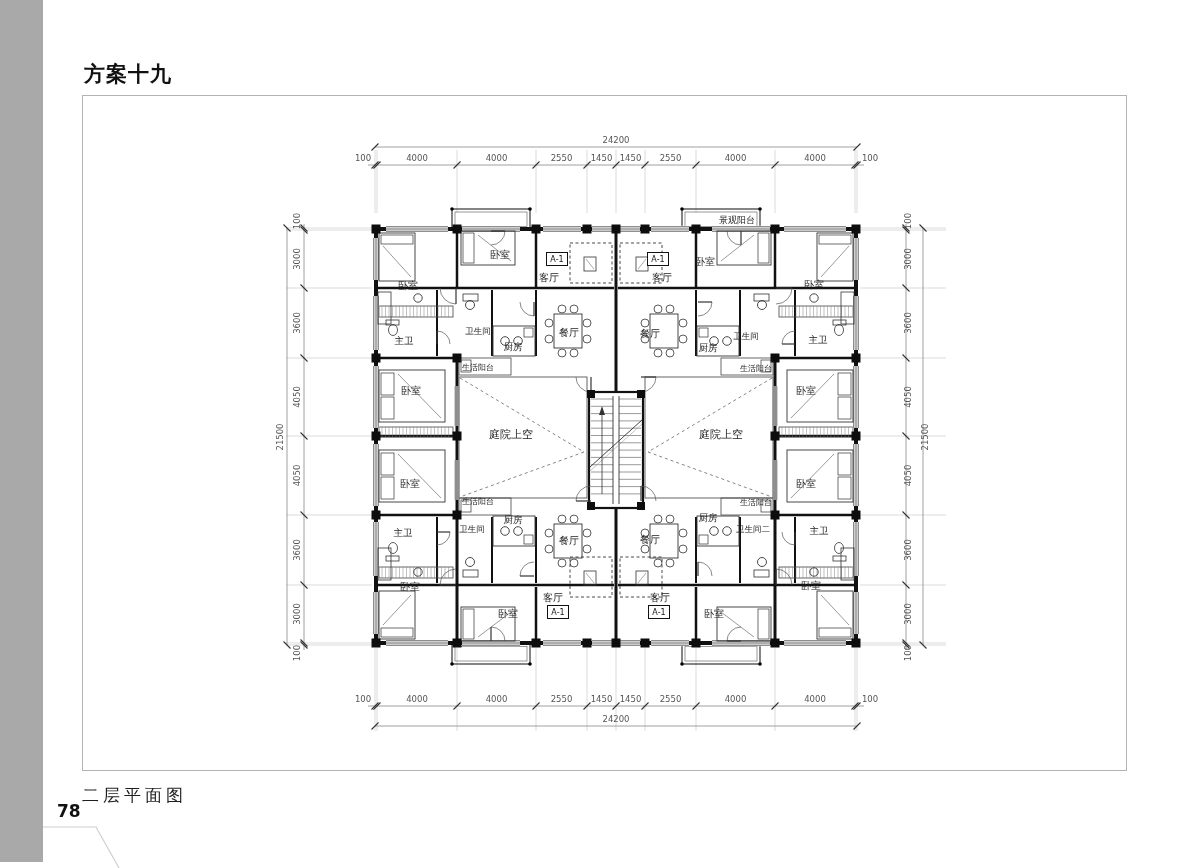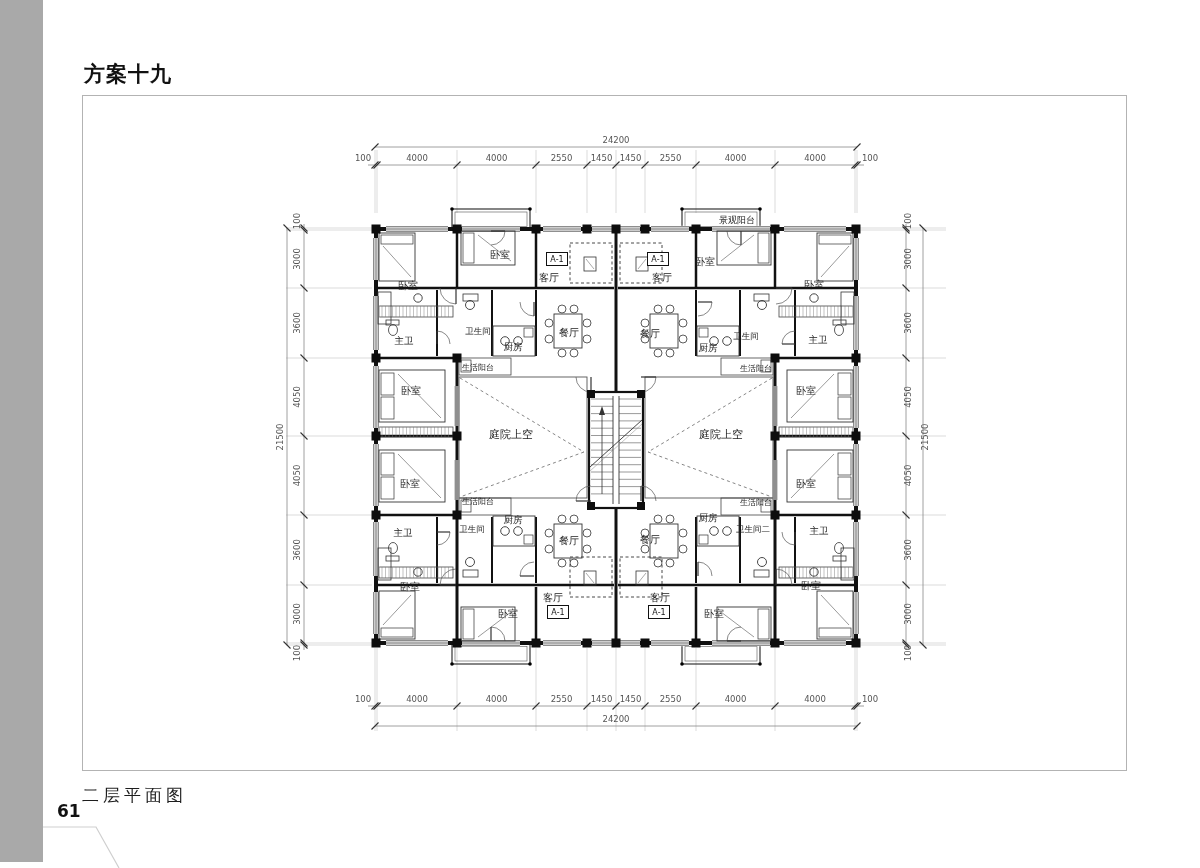--- a/index.html
+++ b/index.html
@@ -763,17 +763,17 @@
     <text x="558" y="615" fill="#111" font-size="8" text-anchor="middle" font-weight="normal">A-1</text>
     <rect x="648.5" y="605.5" width="21" height="13" fill="#fff" stroke="none"></rect>
     <rect x="648.5" y="605.5" width="21" height="13" stroke="#111" stroke-width="1" fill="none"></rect>
     <text x="659" y="615" fill="#111" font-size="8" text-anchor="middle" font-weight="normal">A-1</text>
     <text x="660" y="600.6" fill="#1c1c1c" font-size="10" text-anchor="middle" font-weight="normal">客厅</text>
     <text x="714" y="616.6" fill="#1c1c1c" font-size="10" text-anchor="middle" font-weight="normal">卧室</text>
     <text x="811" y="588.6" fill="#1c1c1c" font-size="10" text-anchor="middle" font-weight="normal">卧室</text>
   </svg>
 
 <div class="caption">二层平面图</div>
-<div class="page-number">61</div>
+<div class="page-number">78</div>
 
 <svg class="footer-deco" width="1200" height="868" viewBox="0 0 1200 868">
   <polyline points="43,827 96,827 119,868" fill="none" stroke="#cfcfcf" stroke-width="1.2"></polyline>
 </svg>
 
 </body></html>

